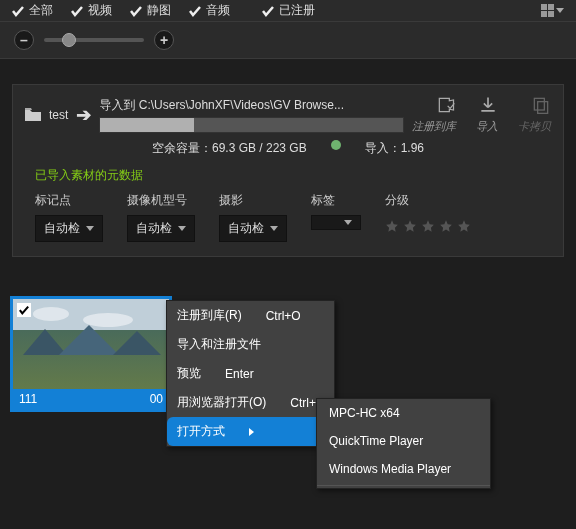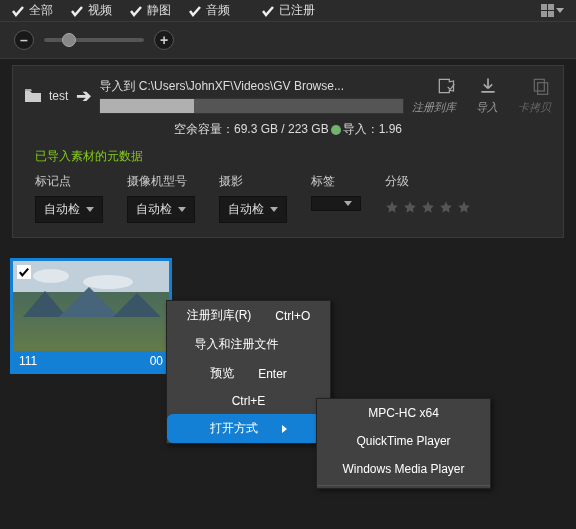--- a/index.html
+++ b/index.html
@@ -8,51 +8,51 @@
   .chk { display: flex; align-items: center; gap: 5px; color: #ddd; font-size: 12px; }
   .chk svg { width: 12px; height: 12px; fill:none; stroke:#eee; stroke-width:2.5;}
   .view-grid { margin-left: auto; display:flex; align-items:center; gap:2px;}
   .view-grid .grid-icon { display:grid; grid-template-columns:6px 6px; grid-template-rows:6px 6px; gap:1px;}
   .view-grid .grid-icon span{background:#999;}
   .tri-down{width:0;height:0;border-left:4px solid transparent;border-right:4px solid transparent;border-top:5px solid #aaa;}
   .zoom-row { background:#2b2b2b; padding:8px 14px; display:flex; align-items:center; gap:10px; border-bottom:1px solid #3a3a3a;}
   .circ-btn{width:20px;height:20px;border-radius:50%;background:#191919;border:1px solid #555;color:#ccc;display:flex;align-items:center;justify-content:center;font-weight:bold;font-size:14px;}
   .slider-track{width:100px;height:4px;background:#555;position:relative;border-radius:2px;}
   .slider-thumb{position:absolute;left:18px;top:-5px;width:14px;height:14px;border-radius:50%;background:#888;border:1px solid #aaa;}
-  .import-box{margin:6px 12px;border:1px solid #3a3a3a;padding:10px 12px 14px;background:#2a2a2a;}
+  .import-box{margin:25px 12px;border:1px solid #3a3a3a;padding:10px 12px 14px;background:#2a2a2a;}
   .import-row1{display:flex;align-items:center;gap:8px;}
   .folder-icon{width:16px;height:13px;}
   .test-label{color:#ddd;font-size:12px;}
   .arrow-right{font-size:18px;color:#ddd;font-weight:bold;}
   .path-col{flex:1;}
   .path-text{color:#ddd;font-size:12px;margin-bottom:3px;}
   .prog-bar{height:16px;background:#555;border:1px solid #333;}
   .prog-fill{height:100%;width:31%;background:#b0b0b0;}
   .action-icons{display:flex;gap:20px;color:#999;}
   .act{display:flex;flex-direction:column;align-items:flex-end;gap:4px;font-size:11px;font-style:italic;}
   .act svg{width:20px;height:20px;fill:#aaa;}
-  .info-row{margin-top:6px;color:#ddd;font-size:12px;text-align:center;display:flex;justify-content:center;gap:2px;align-items:center;}
+  .info-row{margin-top:6px;color:#ddd;font-size:12px;text-align:center;display:flex;justify-content:center;gap:24px;}
   .green-dot{width:10px;height:10px;border-radius:50%;background:#6fb36f;display:inline-block;}
   .meta-title{color:#84cc16;font-size:12px;margin:0 0 8px 10px;}
   .meta-cols{display:flex;gap:24px;padding:0 10px;}
   .meta-col{display:flex;flex-direction:column;gap:6px;}
   .meta-label{color:#ccc;font-size:12px;}
   .dd{background:#191919;border:1px solid #111;color:#ddd;padding:4px 8px;font-size:12px;display:flex;align-items:center;gap:6px;min-width:60px;justify-content:space-between;}
   .dd.empty{min-width:50px;}
   .stars{display:flex;gap:4px;margin-top:4px;}
   .stars svg{width:14px;height:14px;fill:#555;}
   .thumbs{padding:14px 10px;}
   .thumb{width:162px;border:3px solid #1380d6;background:#1380d6;position:relative;}
   .thumb-img{height:90px;background:linear-gradient(to bottom,#c0cfd9 0%,#c0cfd9 35%,#4a6b5a 35%,#637a4a 100%);position:relative;overflow:hidden;}
   .cloud{position:absolute;width:36px;height:14px;background:#e4eaee;border-radius:50%;opacity:.85;}
   .mtn{position:absolute;bottom:34px;width:0;height:0;}
   .thumb-chk{position:absolute;top:4px;left:4px;width:14px;height:14px;background:#fff;display:flex;align-items:center;justify-content:center;}
   .thumb-caption{display:flex;justify-content:space-between;padding:3px 6px;color:#fff;font-size:12px;}
   .ctx{position:absolute;background:#414141;border:1px solid #222;color:#fff;font-size:12px;min-width:165px;box-shadow:2px 2px 5px rgba(0,0,0,.5);}
-  .ctx-row{display:flex;justify-content:center;padding:6px 10px;align-items:center;gap:24px;}
+  .ctx-row{display:flex;justify-content:flex-start;padding:6px 10px;align-items:center;gap:24px;}
   .ctx-row.sel{background:#1380d6;border-radius:6px;}
   .ctx-sep{height:1px;background:#555;margin:2px 0;}
   .ctx .arrow{border-left:5px solid #fff;border-top:4px solid transparent;border-bottom:4px solid transparent;width:0;height:0;}
   .submenu{left:316px;top:398px;min-width:175px;}
   .submenu .ctx-row{padding:7px 12px;}
 </style>
 </head>
 <body>
 
 <div class="top-bar">
@@ -228,20 +228,21 @@
     </div>
   <div class="ctx-row">
       <span>导入和注册文件</span>
       <span></span>
     </div>
   <div class="ctx-row">
       <span>预览</span>
       <span>Enter</span>
     </div>
   <div class="ctx-row">
+      <span>用浏览器打开(O)</span>
       <span>Ctrl+E</span>
     </div>
   <div class="ctx-row sel">
       <span>打开方式</span>
       <span class="arrow"></span>
     </div>
 </div>
 
 <div class="ctx submenu">
   <div class="ctx-row">

